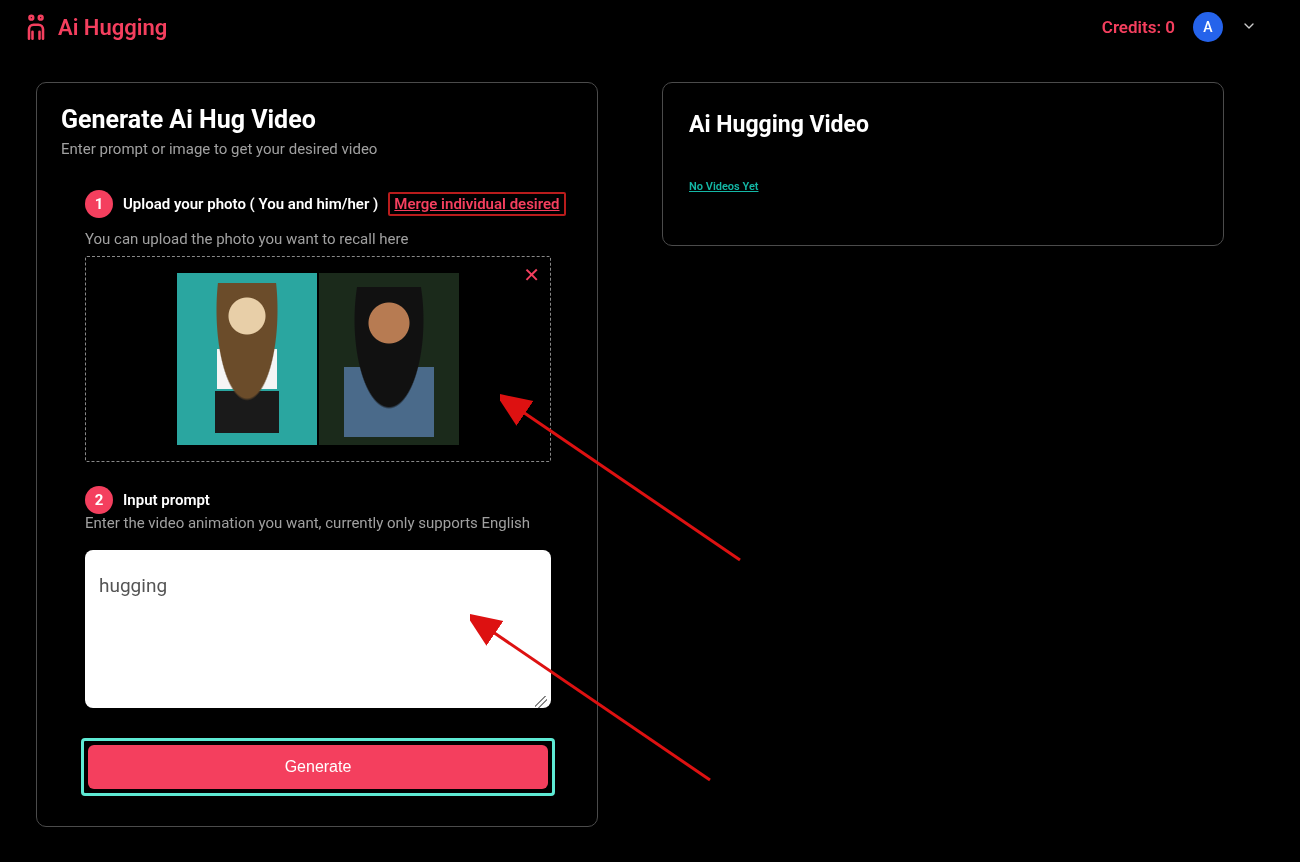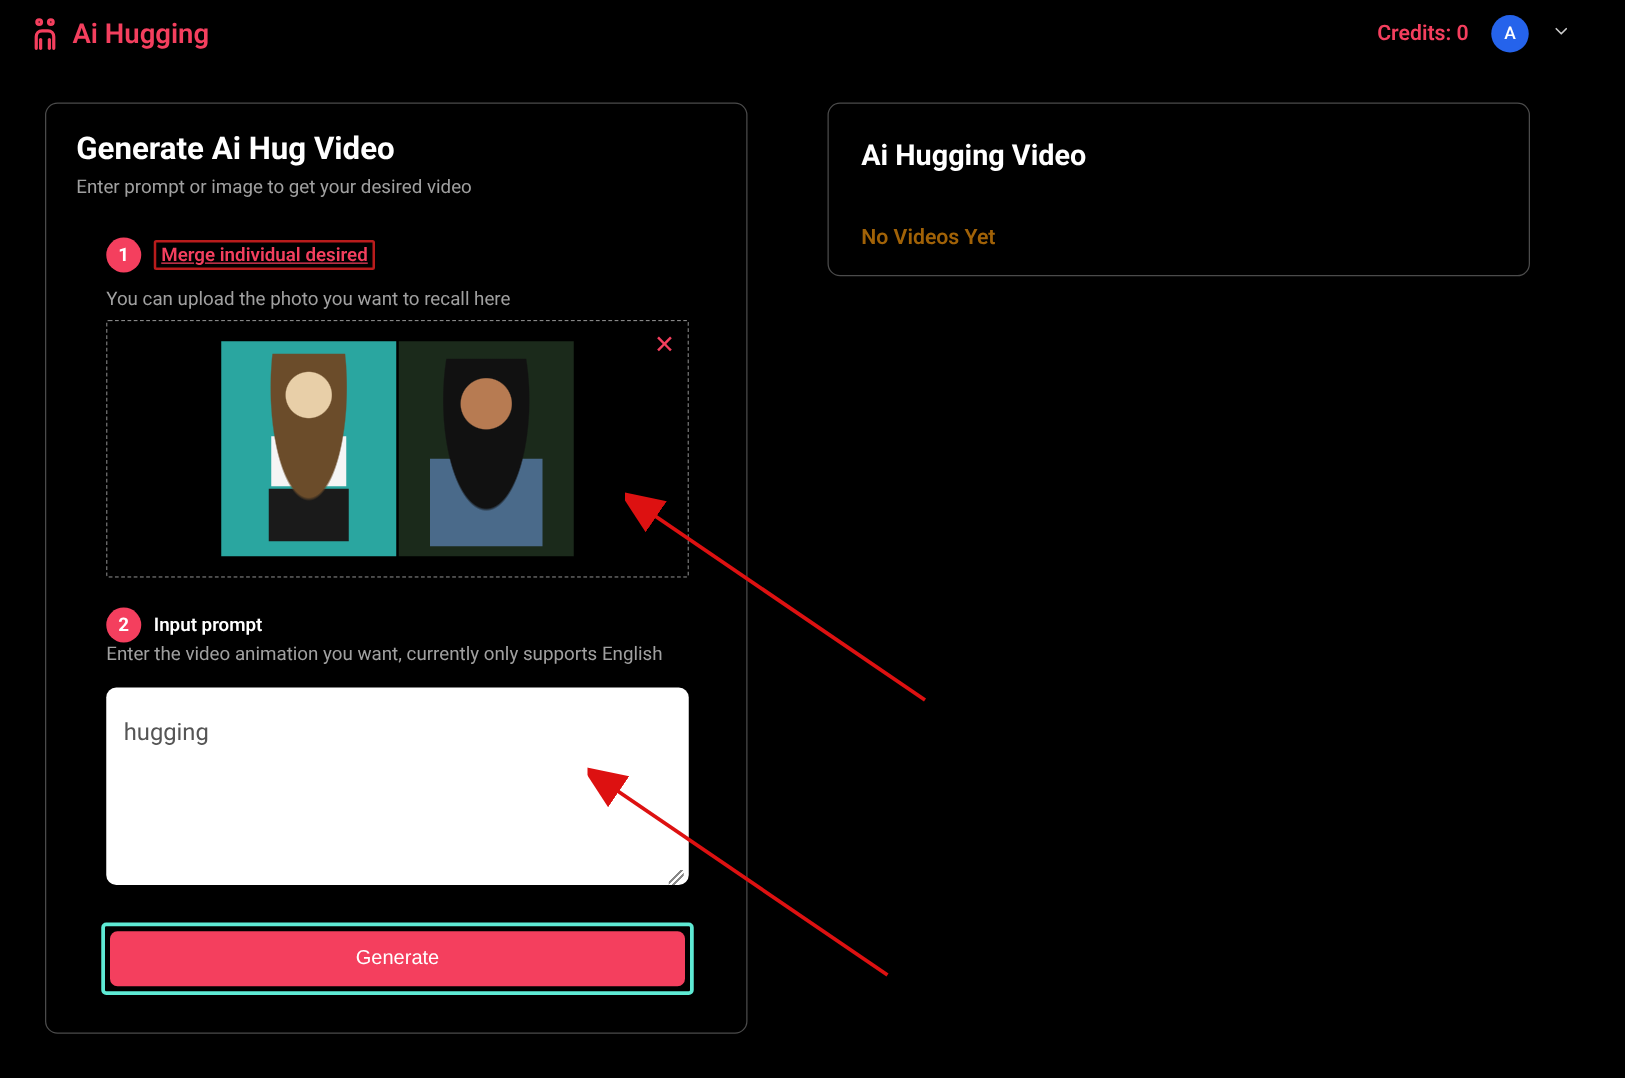--- a/index.html
+++ b/index.html
@@ -58,21 +58,21 @@
     border: 1px solid #4b4b4b;
     border-radius: 10px;
     background: #000;
   }
   .left-panel {
     width: 562px;
     padding: 22px 24px 30px 24px;
   }
   .right-panel {
     width: 562px;
-    padding: 28px 26px 20px 26px;
+    padding: 28px 26px 52px 26px;
   }
   .left-panel h1 {
     font-size: 25px;
     font-weight: 700;
     margin-bottom: 6px;
   }
   .subtitle {
     color: #a0a0a0;
     font-size: 15px;
     margin-bottom: 32px;
@@ -214,23 +214,24 @@
     font-weight: 500;
     cursor: pointer;
   }
 
   .right-panel h2 {
     font-size: 23px;
     font-weight: 700;
     margin-bottom: 42px;
   }
   .no-videos {
-    color: #a16207;
-    font-size: 17px;
-    font-weight: 600;
+    color: #14b8a6;
+    font-size: 11px;
+    font-weight: 600;
+    text-decoration: underline;
   }
 
   
   .arrow-svg {
     position: absolute;
     pointer-events: none;
   }
 </style>
 </head>
 <body>
@@ -260,20 +261,21 @@
 </div>
 
 <div class="content">
 
   <div class="panel left-panel">
     <h1>Generate Ai Hug Video</h1>
     <div class="subtitle">Enter prompt or image to get your desired video</div>
 
     <div class="step-row">
       <div class="step-badge">1</div>
+      <span class="step-label">Upload your photo ( You and him/her )</span>
       <span class="merge-link">Merge individual desired</span>
     </div>
     <div class="hint">You can upload the photo you want to recall here</div>
 
     <div class="upload-box">
       <span class="close-x">✕</span>
       <div class="photo p1"></div>
       <div class="photo p2"></div>
     </div>
 

